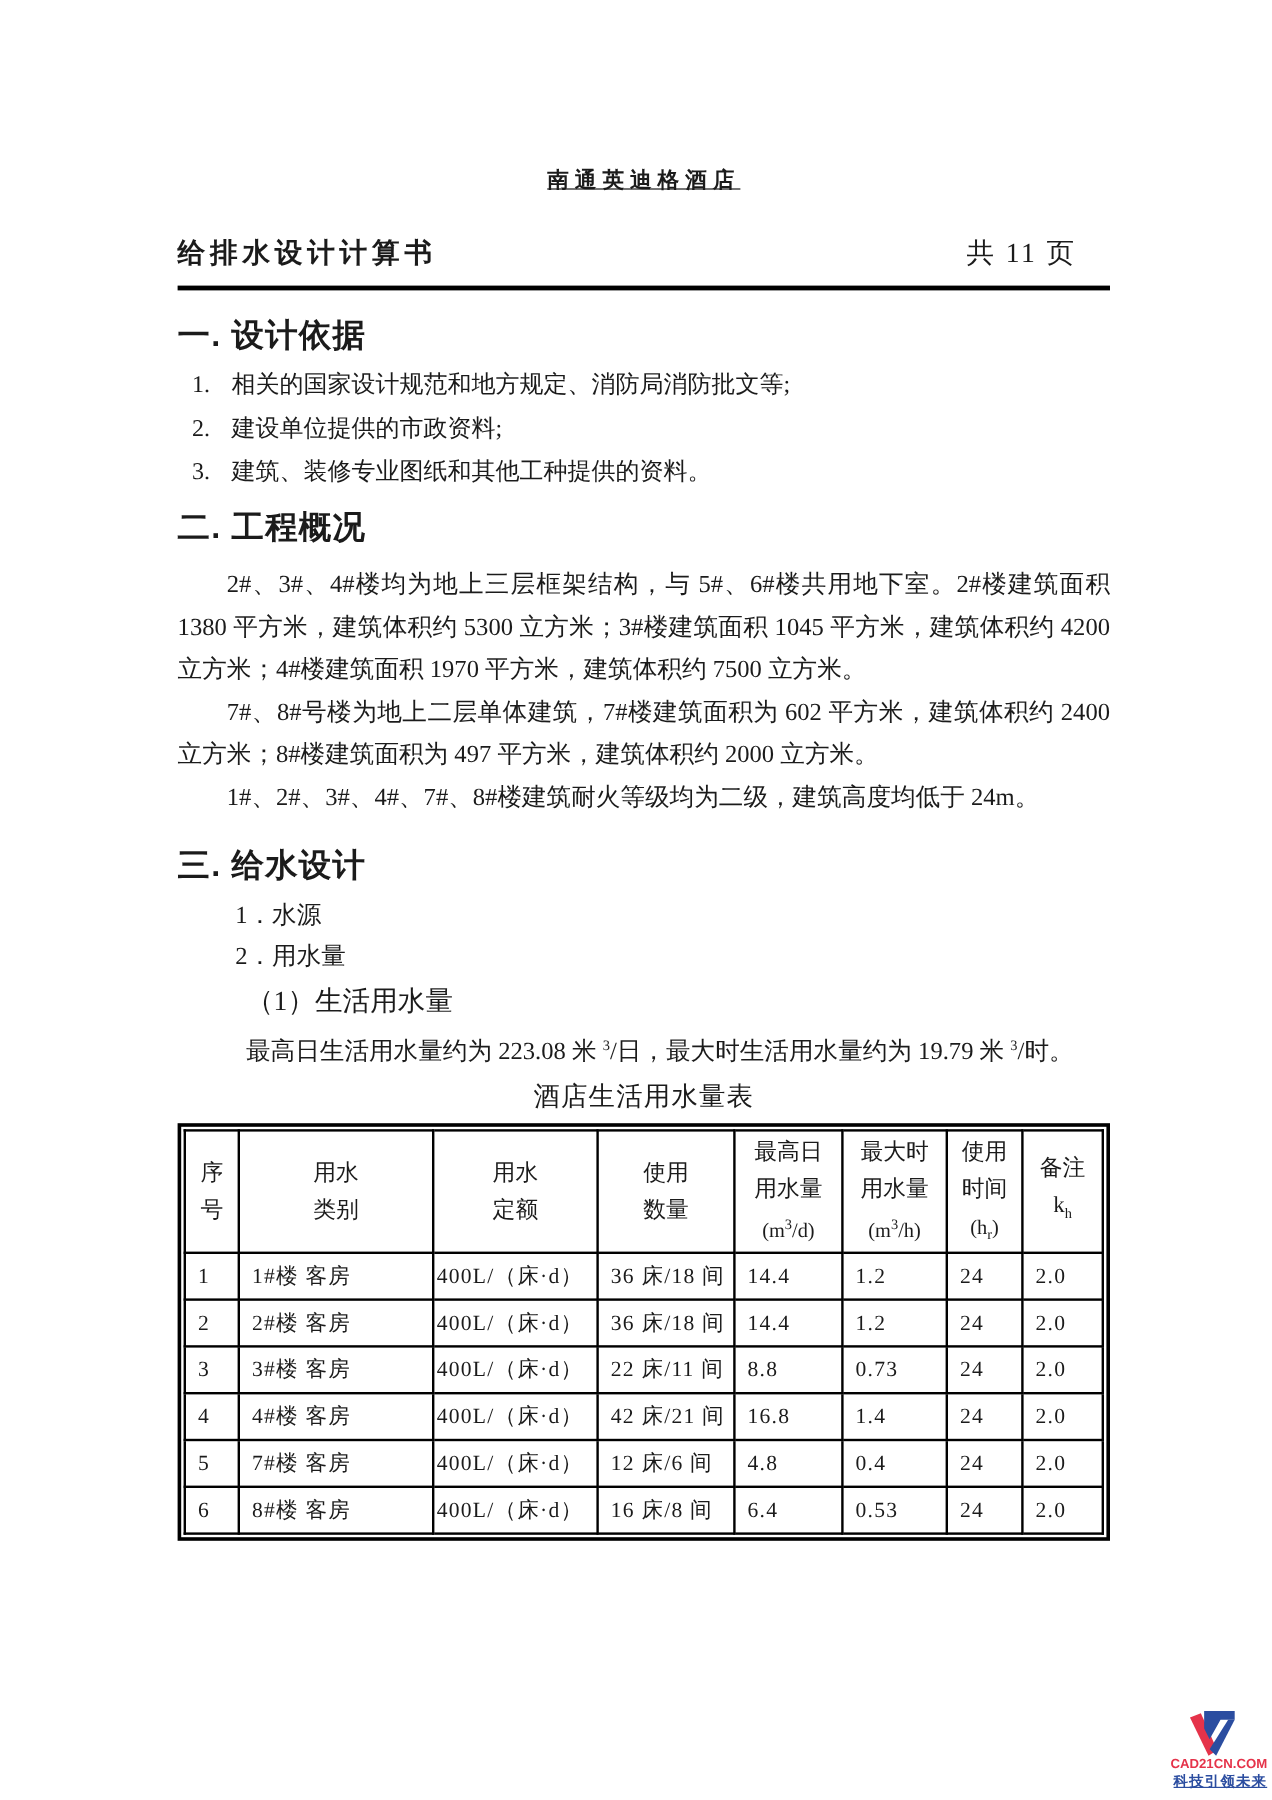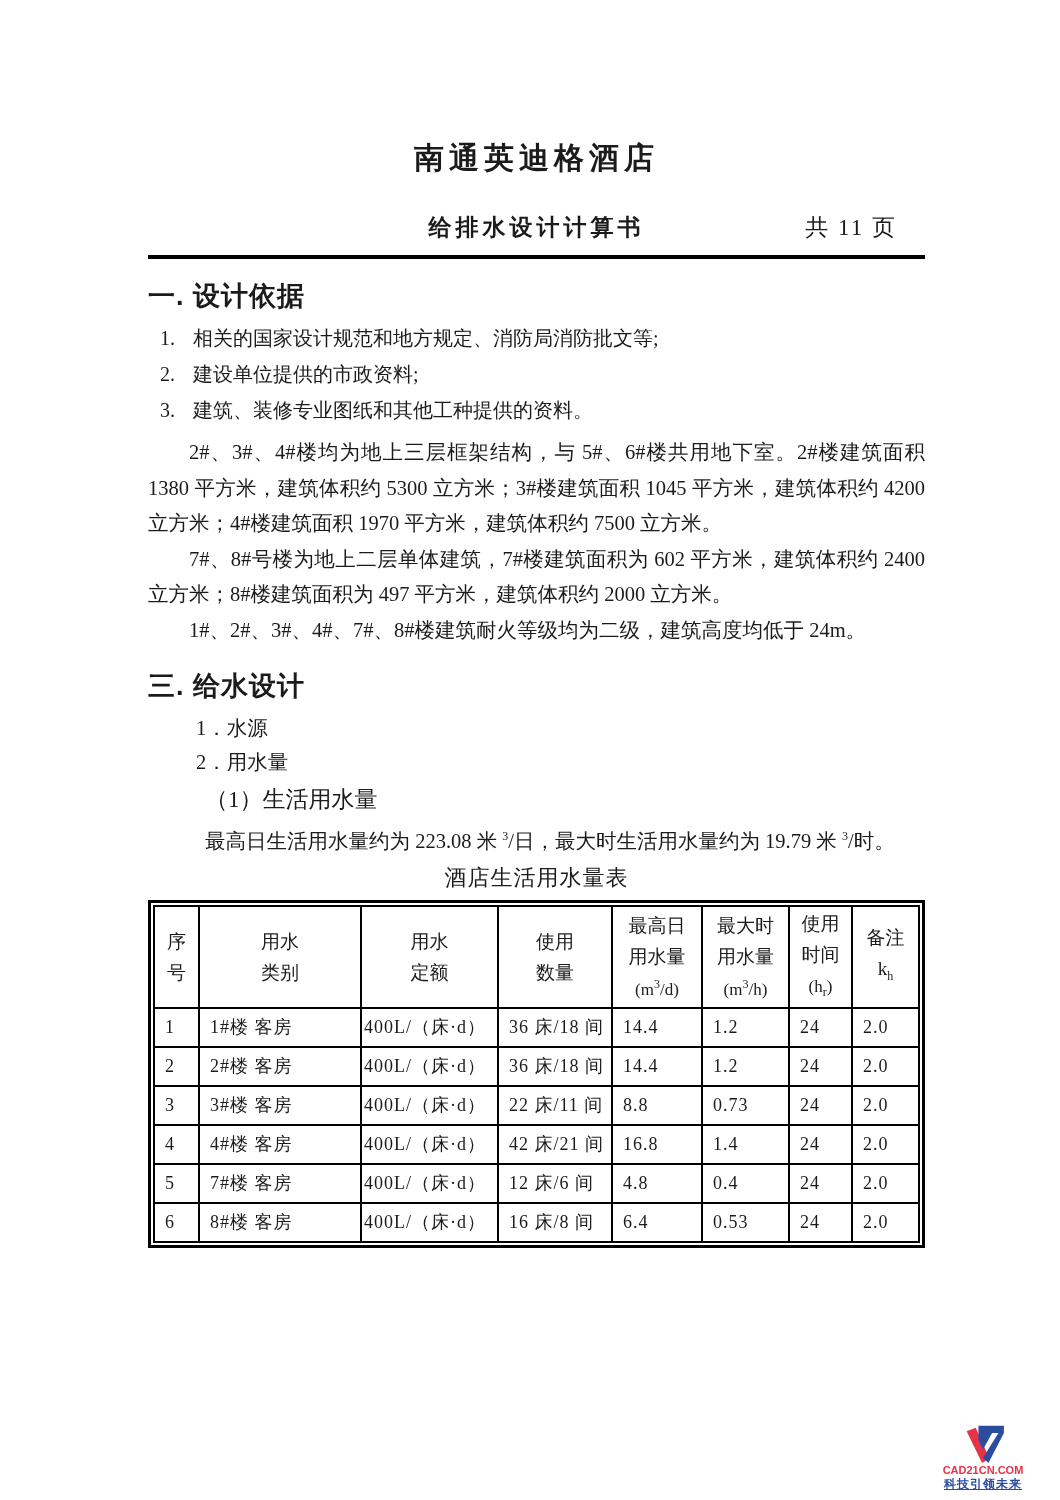--- a/index.html
+++ b/index.html
@@ -10,26 +10,27 @@
     background:#ffffff;
     font-family:"Liberation Serif","DejaVu Serif",serif;
     color:#1b1b1b;
     overflow:hidden;
   }
   .content { position:absolute; left:148px; top:0; width:777px; }
 
   
   .doc-header { padding-top:138px; border-bottom:4px solid #000; padding-bottom:13px; }
   .doc-title {
-    text-align:center; font-size:30px; font-weight:bold;
+    text-align:center; font-size:18px; font-weight:bold;
     letter-spacing:5px;
+    text-decoration:underline;
   }
   .doc-sub-row { position:relative; margin-top:33px; height:30px; }
   .doc-subtitle {
-    text-align:center; font-size:23px; font-weight:bold; letter-spacing:4px;
+    text-align:left; font-size:23px; font-weight:bold; letter-spacing:4px;
   }
   .page-count {
     position:absolute; right:28px; top:0;
     font-size:23px; font-weight:normal; letter-spacing:2px;
   }
 
   
   .sec-heading {
     font-family:"Liberation Sans","DejaVu Sans",sans-serif;
     font-weight:bold; font-size:27px; letter-spacing:1px;
@@ -60,21 +61,21 @@
     vertical-align:middle; height:100px; line-height:31px; padding:0 2px;
   }
   th .unit { font-size:17px; line-height:26px; }
   td {
     font-size:18px; height:33px; vertical-align:middle;
     padding:2px 6px 2px 10px; letter-spacing:1px;
   }
   td.c-quota { text-align:left; padding:2px 2px; }
 
   
-  .logo { position:absolute; right:29px; bottom:8px; width:96px; text-align:center; }
+  .logo { position:absolute; right:4px; bottom:8px; width:96px; text-align:right; }
   .logo svg { display:block; margin:0 auto; }
   .logo-site  { font-family:"Liberation Sans","DejaVu Sans",sans-serif; font-weight:bold; font-size:11px; color:#e5334a; line-height:13px; }
   .logo-slogan{ font-family:"Liberation Sans","DejaVu Sans",sans-serif; font-weight:bold; font-size:12px; color:#2b4da0; line-height:15px; letter-spacing:1px;text-decoration:underline; }
 </style>
 </head>
 <body>
 
 <div class="page">
   <div class="content">
 
@@ -94,20 +95,21 @@
     </div>
     <div class="list-item">
       <span class="li-num">2.</span>
       <span class="li-text">建设单位提供的市政资料;</span>
     </div>
     <div class="list-item">
       <span class="li-num">3.</span>
       <span class="li-text">建筑、装修专业图纸和其他工种提供的资料。</span>
     </div>
 
+    <div class="sec-heading">二. 工程概况</div>
 
     <p class="body-para">2#、3#、4#楼均为地上三层框架结构，与 5#、6#楼共用地下室。2#楼建筑面积 1380 平方米，建筑体积约 5300 立方米；3#楼建筑面积 1045 平方米，建筑体积约 4200 立方米；4#楼建筑面积 1970 平方米，建筑体积约 7500 立方米。</p>
     <p class="body-para">7#、8#号楼为地上二层单体建筑，7#楼建筑面积为 602 平方米，建筑体积约 2400 立方米；8#楼建筑面积为 497 平方米，建筑体积约 2000 立方米。</p>
     <p class="body-para">1#、2#、3#、4#、7#、8#楼建筑耐火等级均为二级，建筑高度均低于 24m。</p>
 
     <div class="sec-heading" style="margin-top:20px;">三. 给水设计</div>
 
     <div class="sub-label">1．水源</div>
     <div class="sub-label">2．用水量</div>
     <div class="sub-label2">（1）生活用水量</div>

